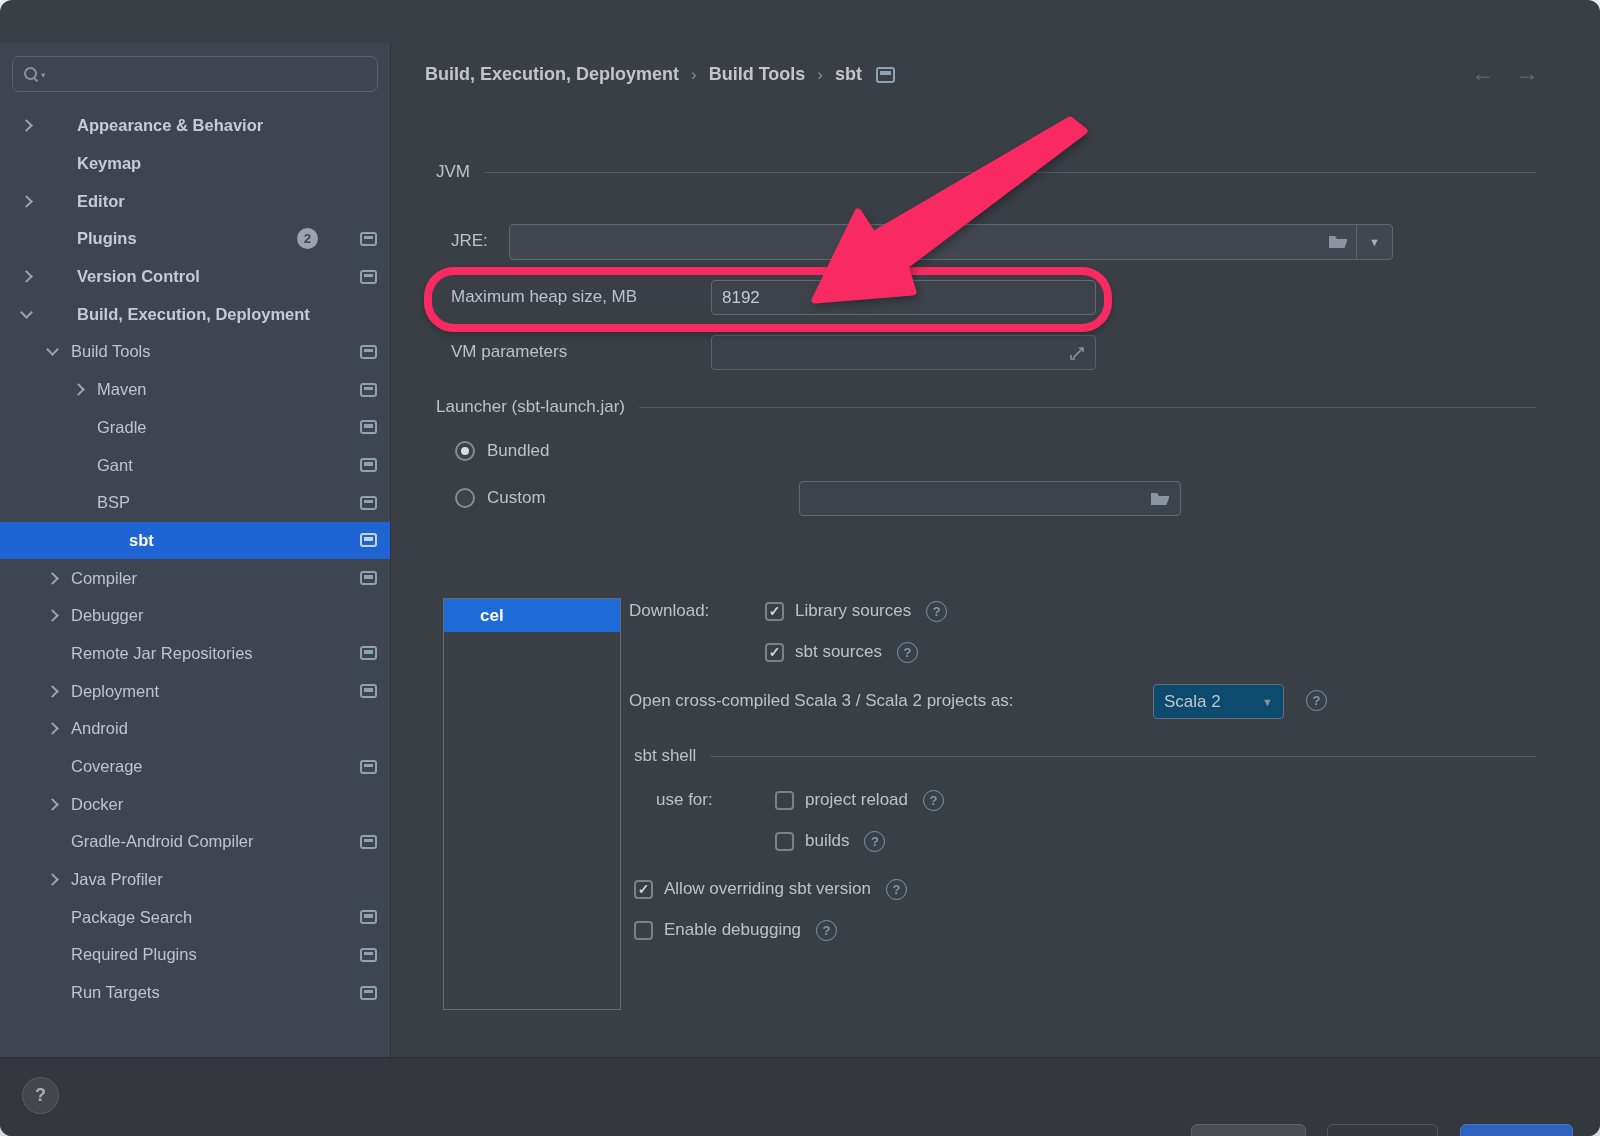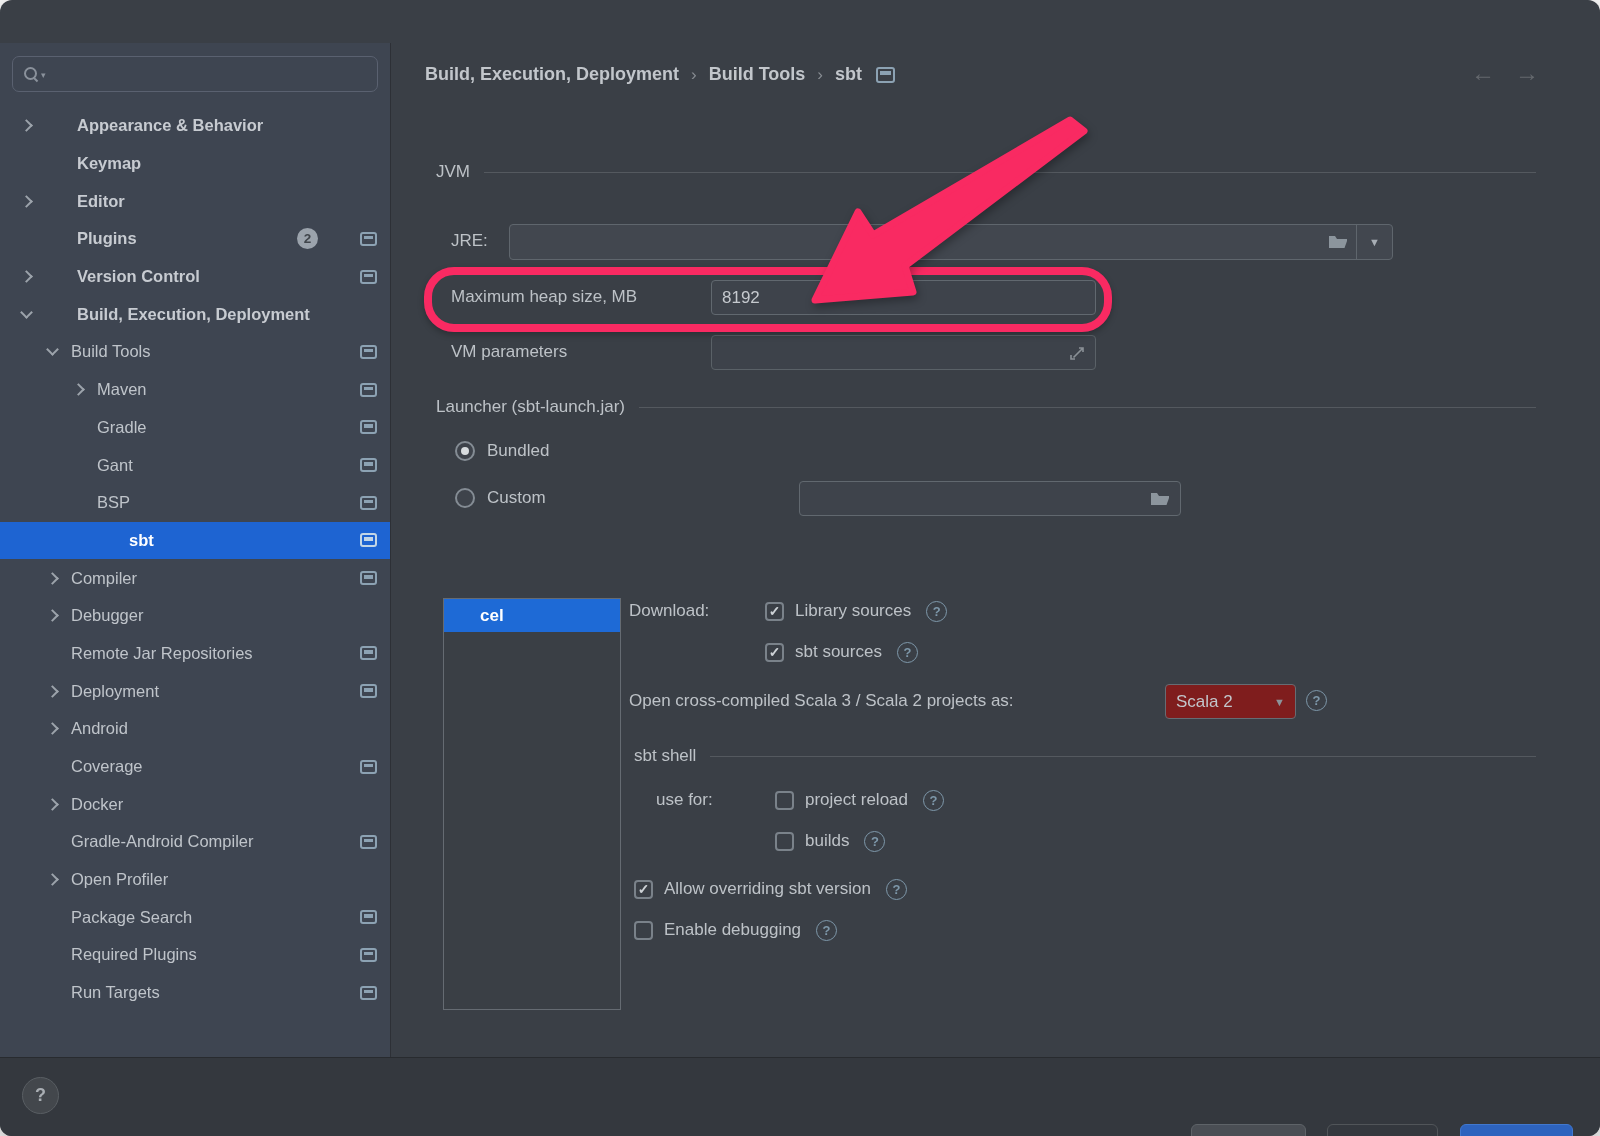--- a/index.html
+++ b/index.html
@@ -68,22 +68,22 @@
   .cb-row{display:flex;align-items:center;gap:11px;height:22px;}
   .checkbox{width:19px;height:19px;border:2px solid #7A828A;border-radius:4px;box-sizing:border-box;
     display:flex;align-items:center;justify-content:center;color:#CDD2D6;font-size:14px;font-weight:bold;flex:0 0 19px;}
   .checkbox .glyph{visibility:hidden;}
   .checkbox.on .glyph{visibility:visible;}
   .help{width:21px;height:21px;border:1.6px solid #7E98AA;border-radius:50%;color:#7E98AA;font-size:13px;
     font-weight:bold;display:flex;align-items:center;justify-content:center;box-sizing:border-box;margin-left:4px;flex:0 0 21px;}
   .list-panel{background:#3A3F45;border:1px solid #656B72;box-sizing:border-box;}
   .list-item{height:33px;display:flex;align-items:center;padding-left:7px;color:#C3C7CB;font-size:17px;}
   .list-item.selected{background:#1E6AD6;color:#FFFFFF;font-weight:bold;padding-left:36px;}
-  .dropdown{background:#7f1d1d;border:1px solid #666C73;border-radius:4px;box-sizing:border-box;
-    display:flex;align-items:center;color:#C2C6CA;font-size:17px;padding:0 10px;justify-content:space-between;margin-left:12px;}
+  .dropdown{background:#0c4a6e;border:1px solid #666C73;border-radius:4px;box-sizing:border-box;
+    display:flex;align-items:center;color:#C2C6CA;font-size:17px;padding:0 10px;justify-content:space-between;}
   .dropdown .caret{color:#8C9399;font-size:11px;}
   
   .footer{position:absolute;left:0;bottom:0;width:100%;height:78px;background:#34383E;border-top:1px solid #282B2F;}
   .help-btn{position:absolute;left:22px;top:19px;width:37px;height:37px;border-radius:50%;background:#43474C;
     border:1px solid #595E63;box-sizing:border-box;color:#A9AEB3;font-size:18px;font-weight:bold;
     display:flex;align-items:center;justify-content:center;}
   .btn{position:absolute;top:22px;height:38px;border-radius:6px;font-size:17px;box-sizing:border-box;
     display:flex;align-items:center;justify-content:center;margin-top:44px;}
   .btn.cancel{left:1191px;width:115px;background:#4A4E54;border:1px solid #5E6368;color:#C7CBCF;}
   .btn.apply{left:1327px;width:111px;background:transparent;border:1px solid #515559;color:#787D82;}
@@ -215,21 +215,21 @@
           <span class="tree-spacer"></span>
         </div>
         <div class="tree-row lvl1">
           <span class="chev" style="visibility: hidden;"></span>
           <span>Gradle-Android Compiler</span>
           <span class="tree-spacer"></span>
           <span class="screen-icon"></span>
         </div>
         <div class="tree-row lvl1">
           <span class="chev"></span>
-          <span>Open Profiler</span>
+          <span>Java Profiler</span>
           <span class="tree-spacer"></span>
         </div>
         <div class="tree-row lvl1">
           <span class="chev" style="visibility: hidden;"></span>
           <span>Package Search</span>
           <span class="tree-spacer"></span>
           <span class="screen-icon"></span>
         </div>
         <div class="tree-row lvl1">
           <span class="chev" style="visibility: hidden;"></span>

